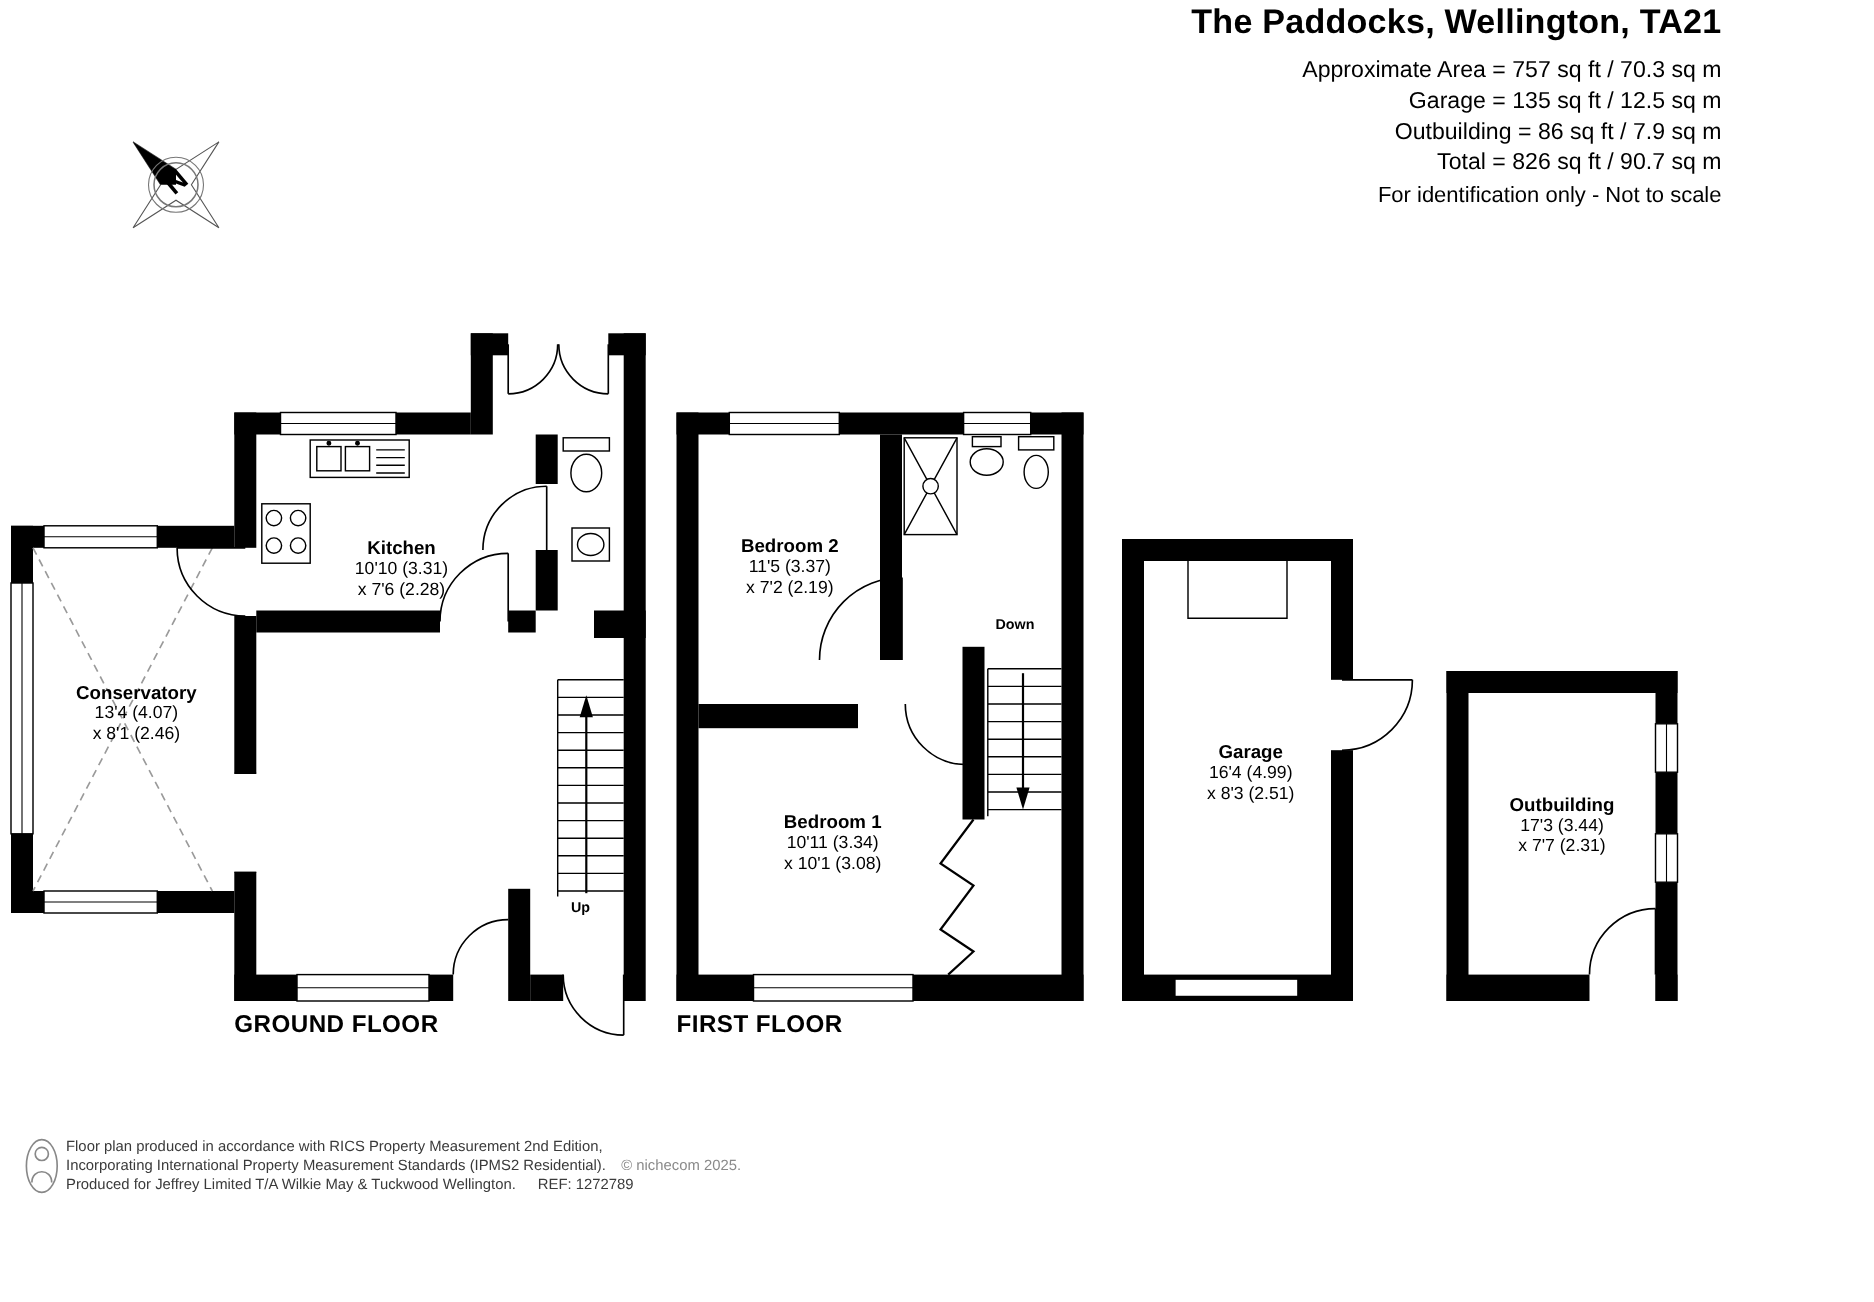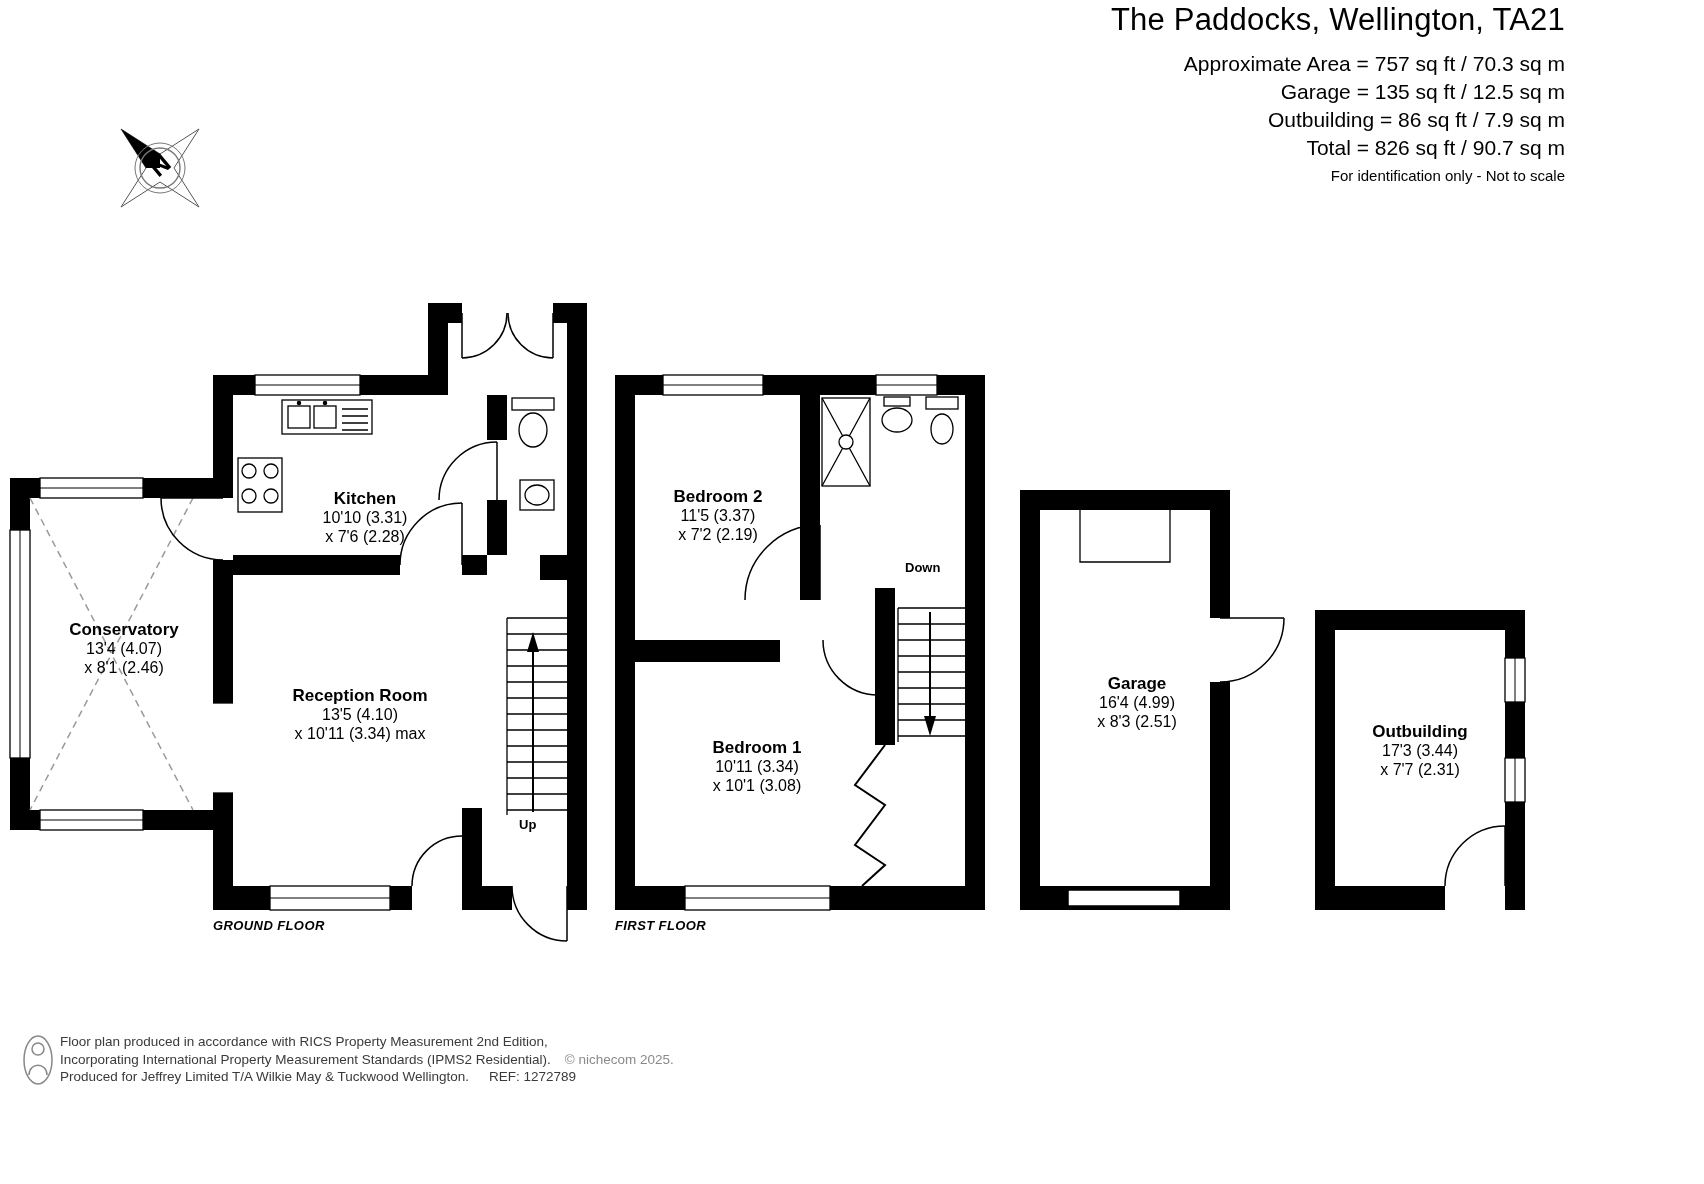--- a/index.html
+++ b/index.html
@@ -2,27 +2,27 @@
 <html><head>
 <meta charset="utf-8">
 <style>
   * { margin:0; padding:0; box-sizing:border-box; }
   html,body { background:#fff; }
   body { font-family:"Liberation Sans", sans-serif; color:#000; }
   .page { position:relative; width:1704px; height:1184px; background:#fff; overflow:hidden; }
   svg.plan { position:absolute; left:0; top:0; }
 
   .header { position:absolute; top:2px; right:139px; text-align:right; }
-  .header .title { font-size:31px; font-weight:normal; letter-spacing:.2px; margin-bottom:12px; }
+  .header .title { font-size:31px; font-weight:bold; letter-spacing:.2px; margin-bottom:12px; }
   .header .area-line { font-size:21px; line-height:28px; }
-  .header .disclaimer { font-size:15px; margin-top:5px; }
+  .header .disclaimer { font-size:20px; margin-top:5px; }
 
   .room-label { position:absolute; text-align:center; font-size:16px; line-height:19px; }
   .room-label .rname { font-weight:bold; font-size:17px; }
-  .floor-label { position:absolute; font-weight:bold; font-size:13px; letter-spacing:.4px;font-style:italic; }
+  .floor-label { position:absolute; font-weight:bold; font-size:22px; letter-spacing:.4px; }
   .stair-label { position:absolute; font-weight:bold; font-size:13px; }
   .compass-n { position:absolute; left:146px; top:150px; width:28px; text-align:center;
                font-size:26px; font-weight:bold; transform:rotate(-40deg); }
 
   .footer { position:absolute; left:60px; top:1033px; font-size:13.5px; line-height:17.5px; color:#3a3a3a; }
   .footer .row { white-space:nowrap; }
   .footer .muted { color:#8a8a8a; margin-left:14px; }
   .footer .ref { margin-left:20px; }
 </style>
 </head>
@@ -272,25 +272,20 @@
     <div class="rdim">13'4 (4.07)</div>
     <div class="rdim">x 8'1 (2.46)</div>
   </div>
 
   <div class="room-label" style="left:285px; top:452px; width:160px;margin-top:37px;">
     <div class="rname">Kitchen</div>
     <div class="rdim">10'10 (3.31)</div>
     <div class="rdim">x 7'6 (2.28)</div>
   </div>
 
-  <div class="room-label" style="left:260px; top:686px; width:200px;">
-    <div class="rname">Reception Room</div>
-    <div class="rdim">13'5 (4.10)</div>
-    <div class="rdim">x 10'11 (3.34) max</div>
-  </div>
 
   <div class="room-label" style="left:628px; top:487px; width:180px;">
     <div class="rname">Bedroom 2</div>
     <div class="rdim">11'5 (3.37)</div>
     <div class="rdim">x 7'2 (2.19)</div>
   </div>
 
   <div class="room-label" style="left:657px; top:738px; width:200px;">
     <div class="rname">Bedroom 1</div>
     <div class="rdim">10'11 (3.34)</div>

